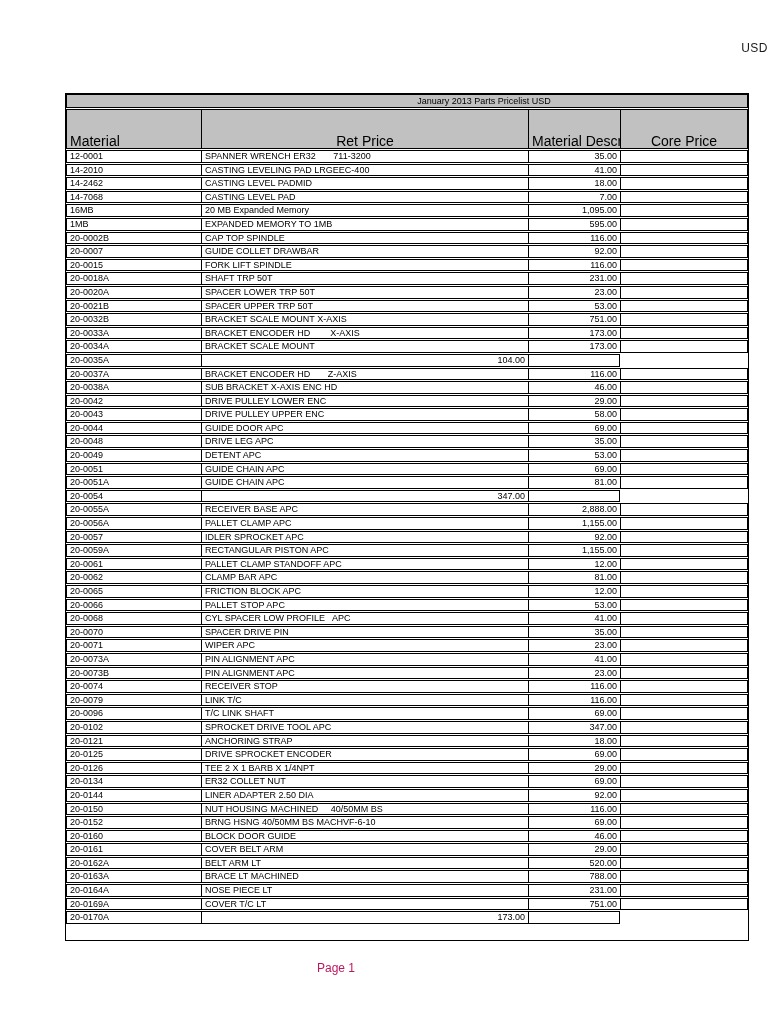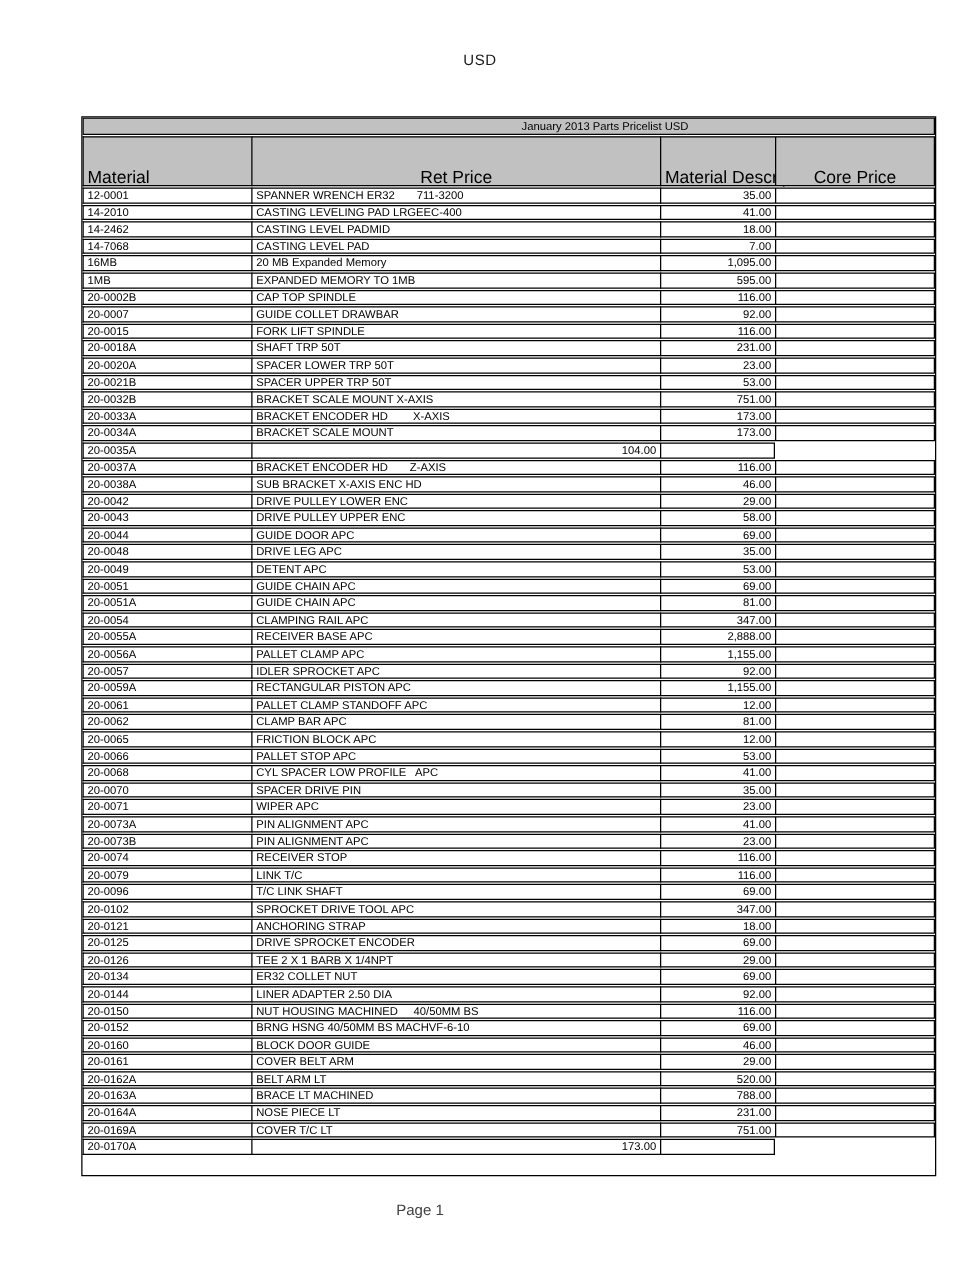--- a/index.html
+++ b/index.html
@@ -6,21 +6,21 @@
   body {
     width: 768px; height: 1024px;
     background: #ffffff;
     position: relative;
     font-family: "Liberation Sans", sans-serif;
     color: #000;
     overflow: hidden;
   }
   .usd-heading {
     position: absolute; top: 41px; left: 0; width: 768px;
-    text-align: center; font-size: 12px; color: #1a1a1a;
+    text-align: right; font-size: 12px; color: #1a1a1a;
     letter-spacing: 0.5px;
   }
   .sheet {
     position: absolute; left: 65px; top: 93px; width: 684px;
     border: 1px solid #000; background: #fff;
     box-sizing: border-box;
   }
   .title-bar {
     height: 14px; box-sizing: border-box;
     background: #c1c1c1;
@@ -64,21 +64,21 @@
     padding: 0 3px;
     font-size: 9px; line-height: 11px;
     white-space: pre;
     overflow: hidden;
     background: #fff;
   }
   .row .cell:last-child { border-right: 1px solid #000; }
   .cell.price { text-align: right; }
   .page-footer {
     position: absolute; top: 961px; left: 0; width: 672px;
-    text-align: center; font-size: 12px; color: #404040;
+    text-align: center; font-size: 12px; color: #be185d;
   }
 </style>
 </head>
 <body>
 
 <div class="usd-heading">USD</div>
 
 <div class="sheet">
   <div class="title-bar">January 2013 Parts Pricelist USD</div>
 
@@ -259,21 +259,20 @@
 
     <div class="row">
       <div class="cell">20-0051A</div>
       <div class="cell">GUIDE CHAIN APC</div>
       <div class="cell price">81.00</div>
       <div class="cell"></div>
     </div>
 
     <div class="row">
       <div class="cell">20-0054</div>
-      <div class="cell">CLAMPING RAIL APC</div>
       <div class="cell price">347.00</div>
       <div class="cell"></div>
     </div>
 
     <div class="row">
       <div class="cell">20-0055A</div>
       <div class="cell">RECEIVER BASE APC</div>
       <div class="cell price">2,888.00</div>
       <div class="cell"></div>
     </div>

